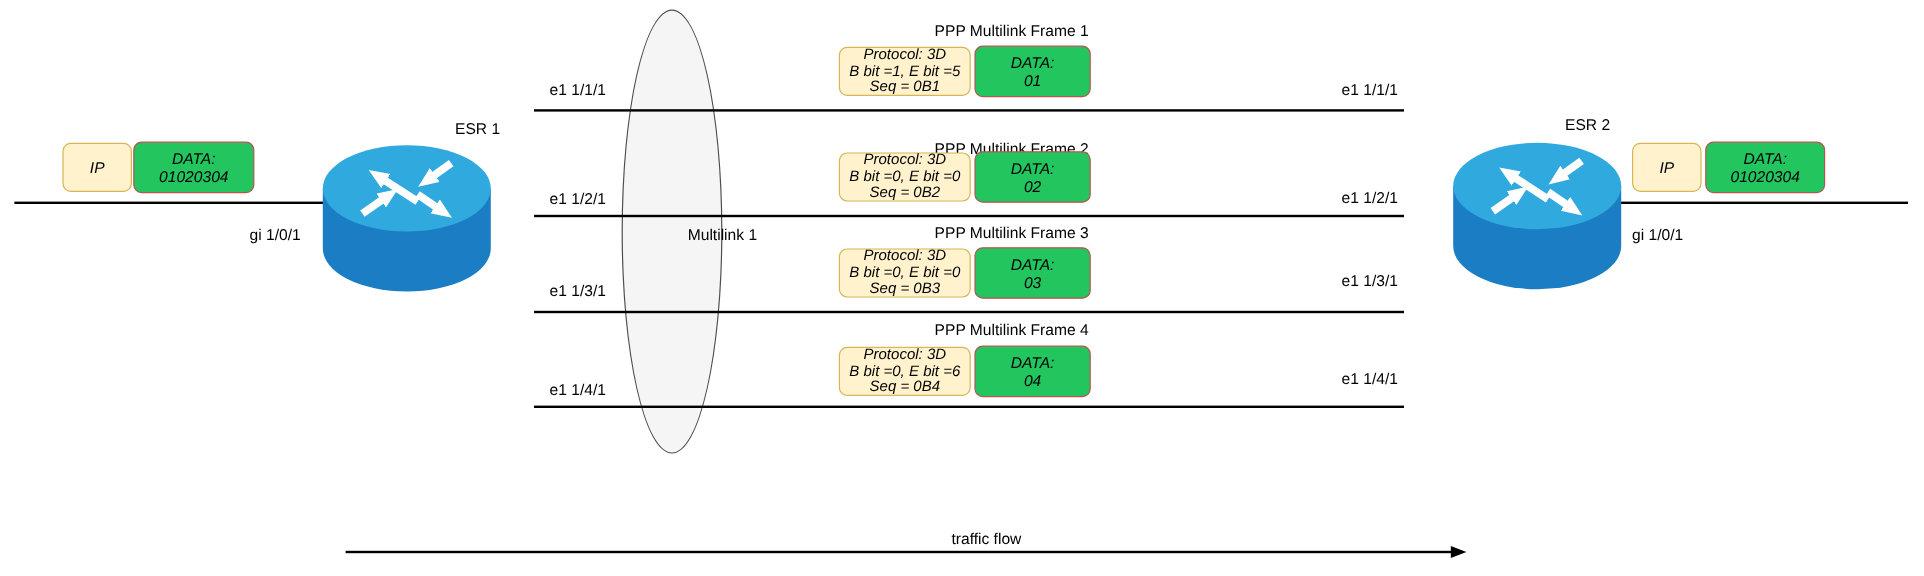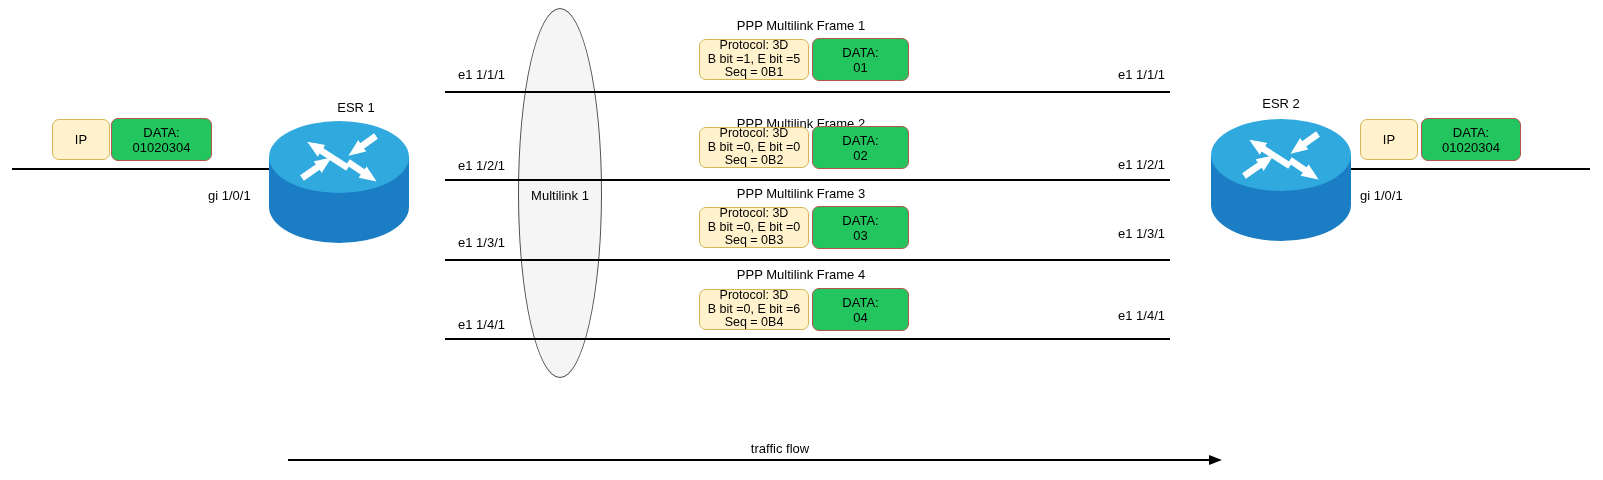--- a/index.html
+++ b/index.html
@@ -3,25 +3,25 @@
 <meta charset="utf-8">
 <style>
   html,body { margin:0; padding:0; background:#ffffff; }
   .canvas {
     position:relative; width:1603px; height:480px; background:#ffffff;
     font-family:"Liberation Sans", sans-serif; color:#000000; overflow:hidden;
   }
   .hline { position:absolute; height:2px; background:#000000; }
   .thin  { height:1.5px; }
   .lbl { position:absolute; font-size:13px; white-space:nowrap; line-height:15px; }
-  .ctr { transform:translateX(-50%); }
+  .ctr { transform:translateX(-50%);margin-left:42px; }
   .box {
     position:absolute; box-sizing:border-box; border-radius:7px;
     display:flex; flex-direction:column; align-items:center; justify-content:center;
-    text-align:center; font-size:13px; line-height:15px;
+    text-align:center; font-size:13px; line-height:15px;font-style:italic;
   }
   .yellow { background:#FFF2CC; border:1px solid #D6B656; }
   .pink   { background:#22c55e; border:1px solid #B85450; }
   .proto  { font-size:12.5px; line-height:13.5px; }
   .ellipse {
     position:absolute; border:1.5px solid #4d4d4d; border-radius:50%;
     background:#F5F5F5; box-sizing:border-box;
   }
   .router { position:absolute; }
   .arrowhead {

